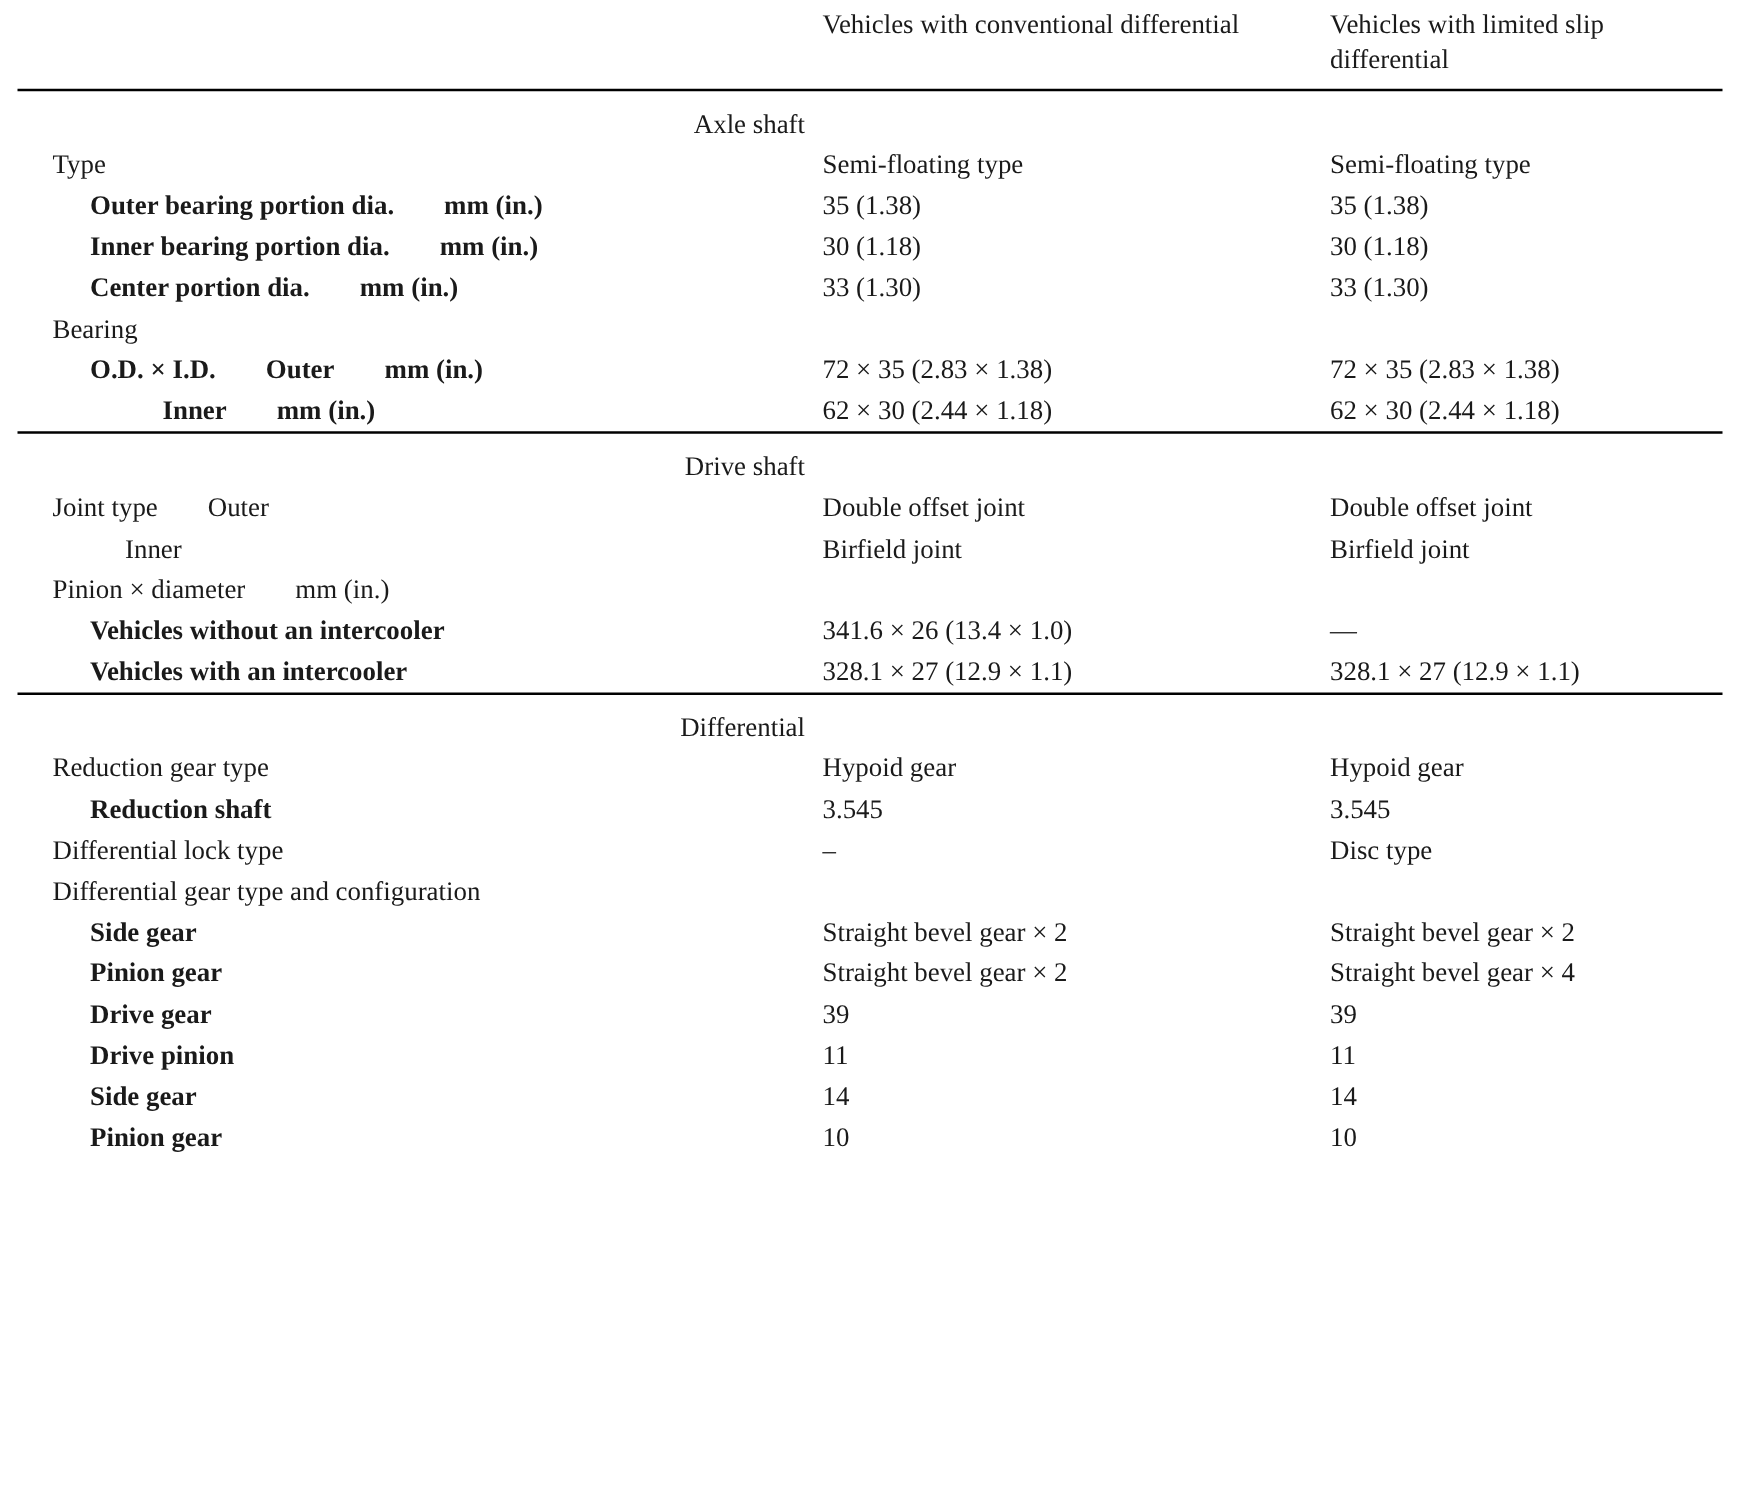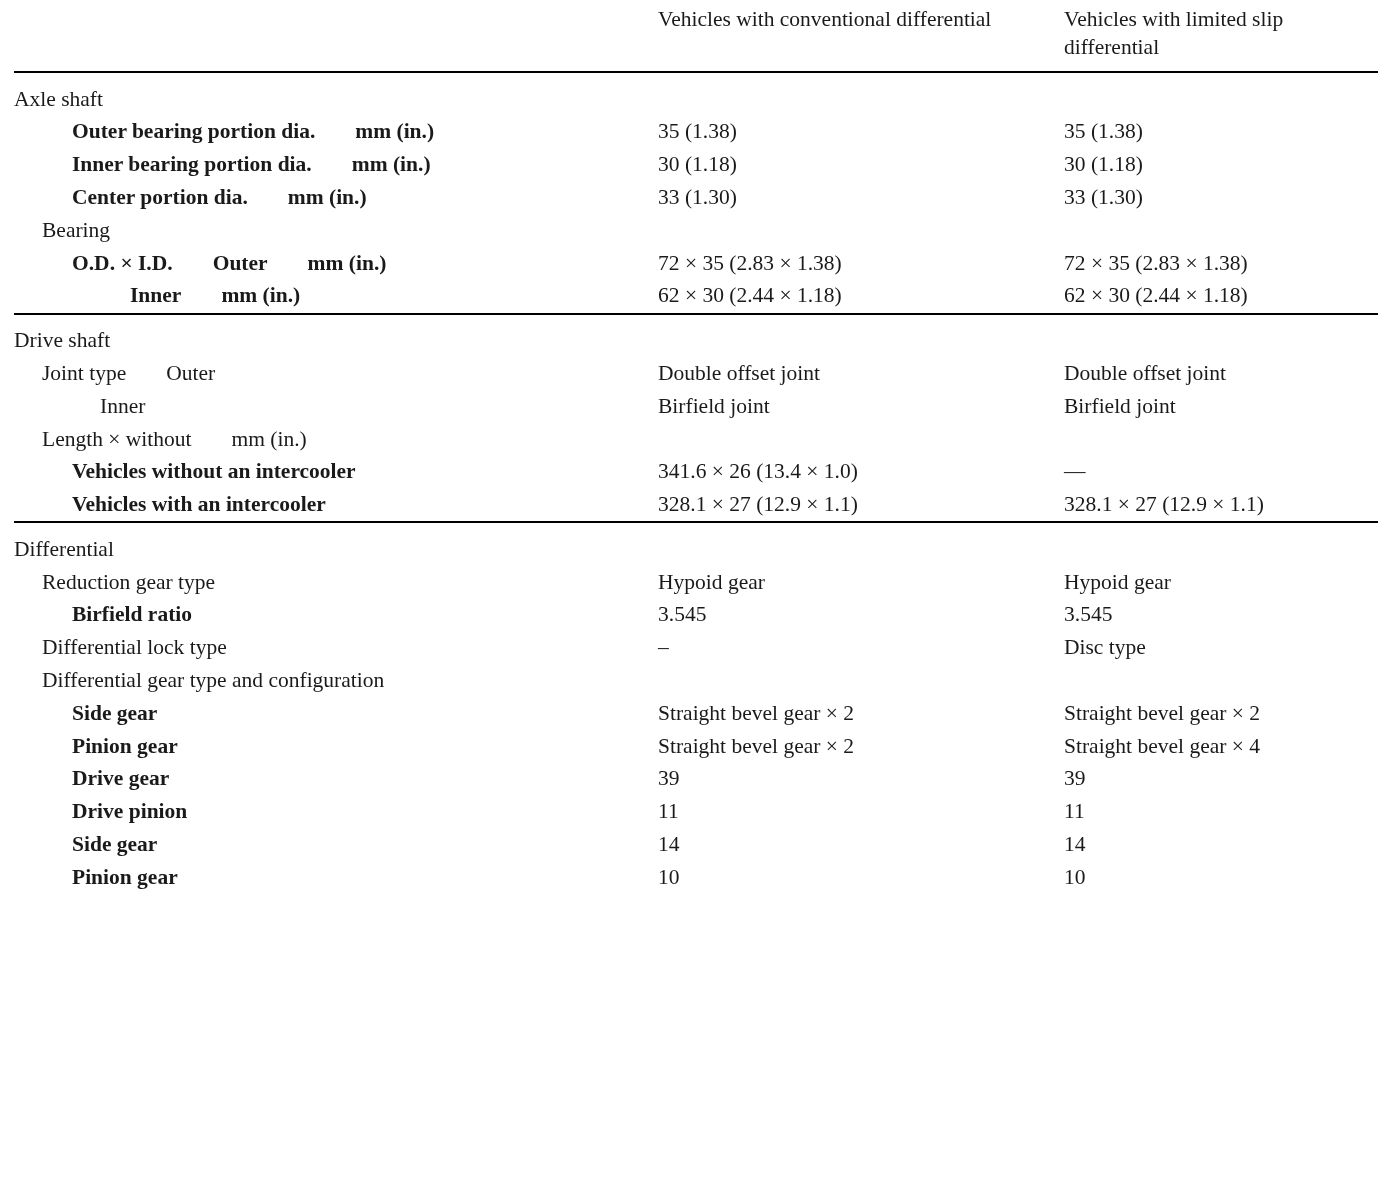--- a/index.html
+++ b/index.html
@@ -46,21 +46,21 @@
   tbody td {
     vertical-align: top;
     padding: 3.5px 0 3.5px 0;
     line-height: 1.2;
     white-space: nowrap;
   }
   tbody td.v1 { padding-left: 14px; }
   tbody td.v2 { padding-left: 12px; }
 
   
-  .ind0 { padding-left: 0px; }
+  .ind0 { padding-left: 0px; text-align: right; }
   .ind1 { padding-left: 28px; }
   .ind2 { padding-left: 58px; font-weight: bold; }
   .gap-md { display: inline-block; width: 40px; }
   .gap-lg { display: inline-block; width: 58px; }
 </style>
 </head>
 <body>
 
 <div class="sheet">
   <table class="spec">
@@ -79,20 +79,25 @@
     <tbody id="table-body">
         <tr class="section-rule">
           <td colspan="3"></td>
         </tr>
         <tr>
           <td class="ind0">Axle shaft</td>
           <td class="v1"></td>
           <td class="v2"></td>
         </tr>
         <tr>
+          <td class="ind1"><span>Type</span></td>
+          <td class="v1">Semi-floating type</td>
+          <td class="v2">Semi-floating type</td>
+        </tr>
+        <tr>
           <td class="ind2"><span>Outer bearing portion dia.</span><span class="gap-md"></span><span>mm (in.)</span></td>
           <td class="v1">35 (1.38)</td>
           <td class="v2">35 (1.38)</td>
         </tr>
         <tr>
           <td class="ind2"><span>Inner bearing portion dia.</span><span class="gap-md"></span><span>mm (in.)</span></td>
           <td class="v1">30 (1.18)</td>
           <td class="v2">30 (1.18)</td>
         </tr>
         <tr>
@@ -127,21 +132,21 @@
           <td class="ind1"><span>Joint type</span><span class="gap-md"></span><span>Outer</span></td>
           <td class="v1">Double offset joint</td>
           <td class="v2">Double offset joint</td>
         </tr>
         <tr>
           <td class="ind1"><span></span><span class="gap-lg"></span><span>Inner</span></td>
           <td class="v1">Birfield joint</td>
           <td class="v2">Birfield joint</td>
         </tr>
         <tr>
-          <td class="ind1"><span>Length × without</span><span class="gap-md"></span><span>mm (in.)</span></td>
+          <td class="ind1"><span>Pinion × diameter</span><span class="gap-md"></span><span>mm (in.)</span></td>
           <td class="v1"></td>
           <td class="v2"></td>
         </tr>
         <tr>
           <td class="ind2"><span>Vehicles without an intercooler</span></td>
           <td class="v1">341.6 × 26 (13.4 × 1.0)</td>
           <td class="v2">—</td>
         </tr>
         <tr>
           <td class="ind2"><span>Vehicles with an intercooler</span></td>
@@ -155,21 +160,21 @@
           <td class="ind0">Differential</td>
           <td class="v1"></td>
           <td class="v2"></td>
         </tr>
         <tr>
           <td class="ind1"><span>Reduction gear type</span></td>
           <td class="v1">Hypoid gear</td>
           <td class="v2">Hypoid gear</td>
         </tr>
         <tr>
-          <td class="ind2"><span>Birfield ratio</span></td>
+          <td class="ind2"><span>Reduction shaft</span></td>
           <td class="v1">3.545</td>
           <td class="v2">3.545</td>
         </tr>
         <tr>
           <td class="ind1"><span>Differential lock type</span></td>
           <td class="v1">–</td>
           <td class="v2">Disc type</td>
         </tr>
         <tr>
           <td class="ind1"><span>Differential gear type and configuration</span></td>

